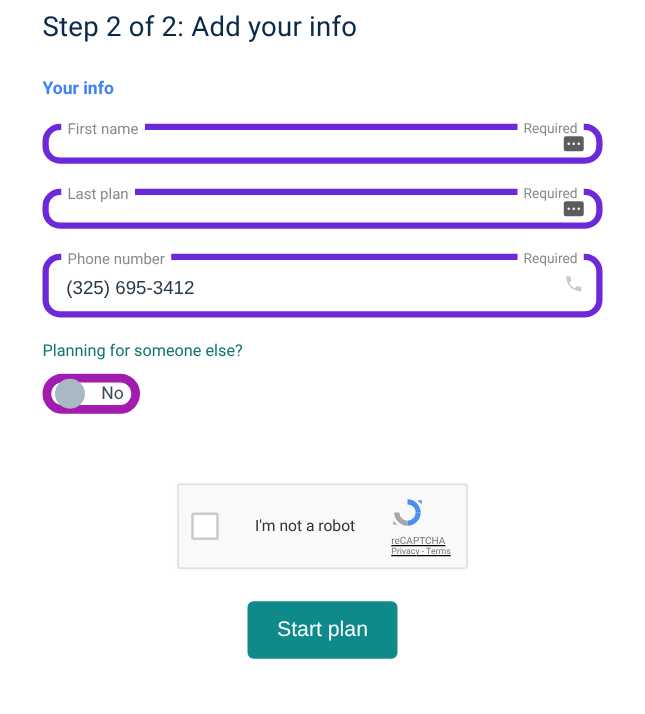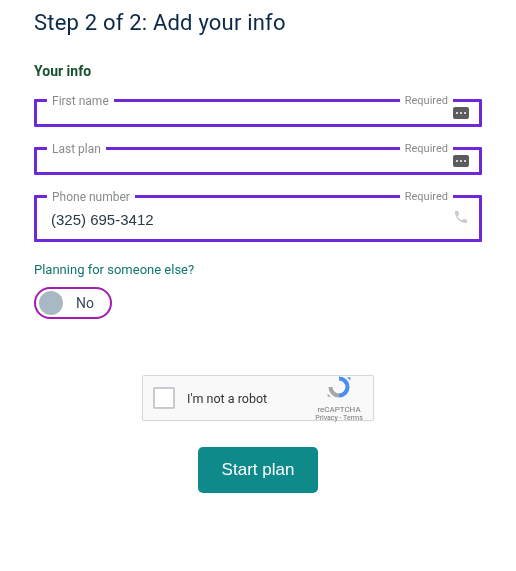--- a/index.html
+++ b/index.html
@@ -15,43 +15,43 @@
     text-align: left;
     font-size: 22px;
     font-weight: 400;
     color: #0b2a4a;
     margin-bottom: 28px;
     letter-spacing: 0.2px;
   }
   .section-title {
     font-size: 14px;
     font-weight: 700;
-    color: #14532d;
+    color: #3b82f6;
     margin-bottom: 20px;
   }
   .field {
     position: relative;
-    border: 3px solid #6d28d9;
-    border-radius: 1px;
+    border: 5px solid #6d28d9;
+    border-radius: 14px;
     padding: 12px 30px 10px 14px;
     margin-bottom: 20px;
   }
   .field-label {
     position: absolute;
     top: -8px;
     left: 10px;
     background: #fff;
     padding: 0 5px;
     font-size: 12px;
     color: #888b8e;
   }
   .field-req {
     position: absolute;
     top: -8px;
-    right: 26px;
+    right: 10px;
     background: #fff;
     padding: 0 5px;
     font-size: 11px;
     color: #888b8e;
   }
   .field-input {
     border: none;
     outline: none;
     width: 100%;
     font-size: 15px;
@@ -81,21 +81,21 @@
   }
   .question {
     font-size: 13px;
     color: #0f766e;
     margin-top: 2px;
     margin-bottom: 10px;
   }
   .toggle {
     width: 78px;
     height: 32px;
-    border: 2px solid #a21caf;
+    border: 7px solid #a21caf;
     border-radius: 16px;
     position: relative;
     display: flex;
     align-items: center;
     cursor: pointer;
     background: #fff;
   }
   .toggle-knob {
     width: 24px;
     height: 24px;
@@ -111,46 +111,47 @@
     color: #3a4a5a;
   }
   .captcha-wrap {
     display: flex;
     justify-content: center;
     margin-top: 56px;
     margin-bottom: 26px;
   }
   .captcha {
     width: 232px;
-    height: 46px;
+    height: 68px;
     border: 1px solid #d6d9dc;
     background: #f9f9f9;
     border-radius: 2px;
     display: flex;
     align-items: center;
     padding: 0 8px 0 10px;
     box-shadow: 0 0 3px rgba(0,0,0,0.05);
+    gap: 17px;
   }
   .captcha-check {
     width: 22px;
     height: 22px;
     border: 2px solid #c7cace;
     border-radius: 2px;
     background: #fff;
     cursor: pointer;
   }
   .captcha-text {
     font-size: 12.5px;
     color: #333;
     margin-left: 12px;
     flex: 1;
   }
   .captcha-brand {
-    text-align: center;
     width: 52px;
+    text-decoration: underline;
   }
   .captcha-brand-t {
     font-size: 8px;
     color: #777;
     margin-top: 1px;
   }
   .captcha-brand-l {
     font-size: 7px;
     color: #777;
   }

